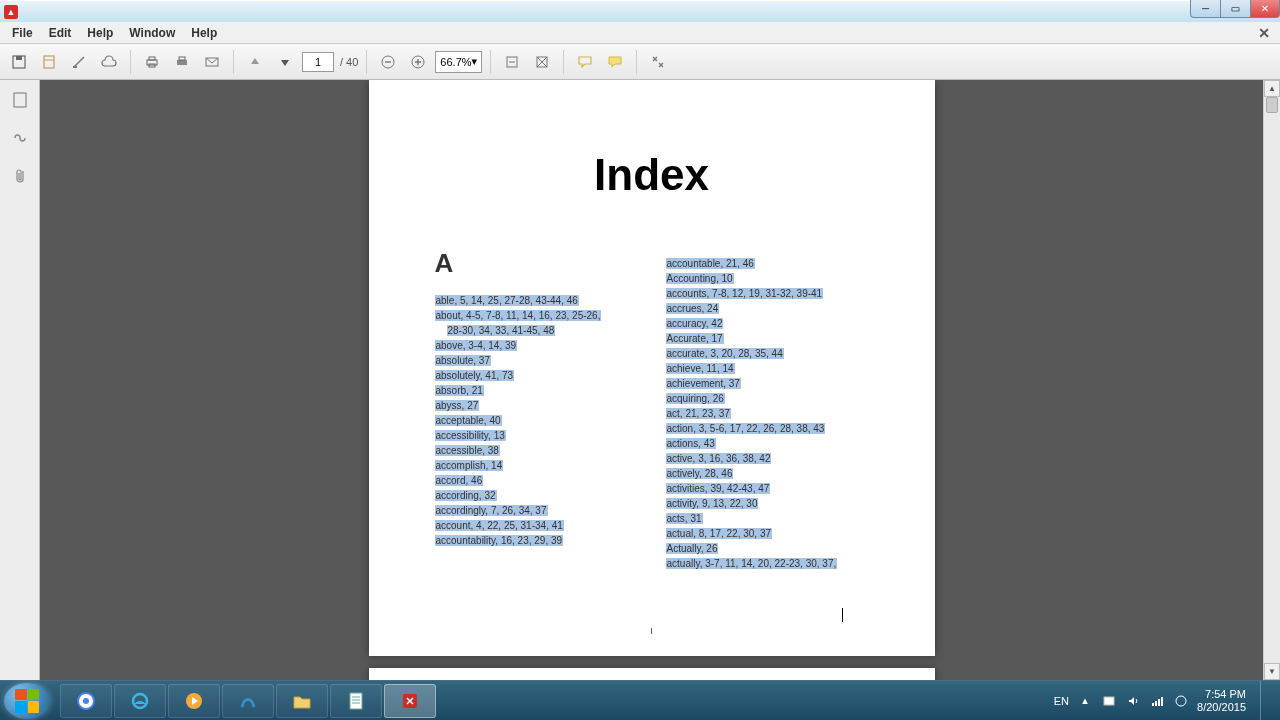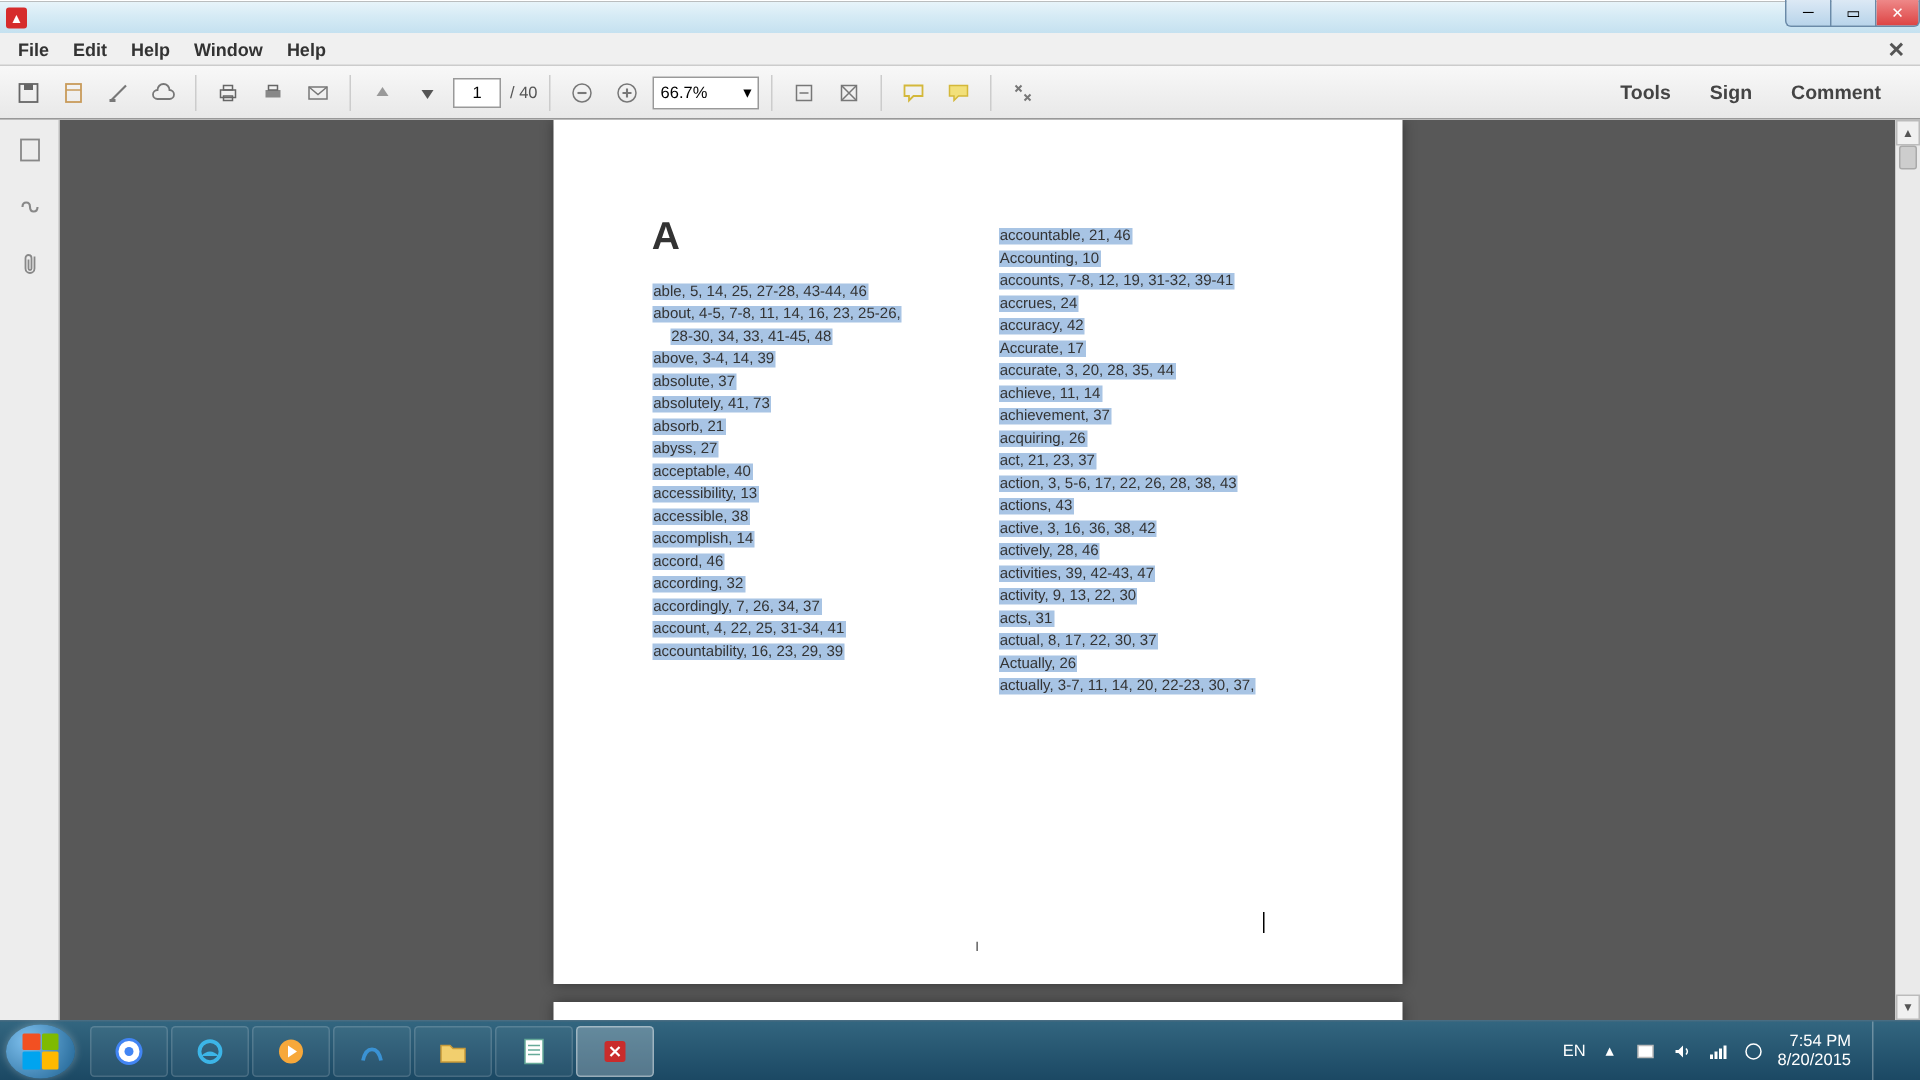--- a/index.html
+++ b/index.html
@@ -19,21 +19,21 @@
 .menubar { height: 22px; background: #f0f0f0; display: flex; align-items: center; padding: 0 4px; border-bottom: 1px solid #ccc; position: relative; font-weight: bold; }
 .menu-item { padding: 2px 8px; font-size: 12px; color: #333; cursor: pointer; }
 .menubar-close { position: absolute; right: 4px; font-size: 14px; cursor: pointer; color: #555; padding: 0 6px; }
 
 
 .toolbar { height: 36px; background: linear-gradient(#f8f8f8, #e8e8e8); border-bottom: 1px solid #bbb; display: flex; align-items: center; padding: 0 6px; gap: 4px; }
 .tool-btn { width: 26px; height: 26px; border: 1px solid transparent; border-radius: 3px; display: flex; align-items: center; justify-content: center; cursor: pointer; color: #555; }
 .tool-sep { width: 1px; height: 24px; background: #ccc; margin: 0 4px; }
 .page-input { width: 32px; height: 20px; text-align: center; border: 1px solid #999; font-size: 11px; }
 .page-count { font-size: 11px; color: #555; margin-left: 2px; }
-.zoom-select { height: 22px; border: 1px solid #999; background: #fff; font-size: 11px; padding: 0 4px; display: flex; align-items: center; gap: 24px; cursor: pointer; }
+.zoom-select { height: 22px; border: 1px solid #999; background: #fff; font-size: 11px; padding: 0 4px; display: flex; align-items: center; gap: 0; cursor: pointer; }
 .toolbar-right { margin-left: auto; display: flex; gap: 14px; padding-right: 14px; }
 .toolbar-right-btn { font-size: 13px; color: #444; font-weight: 600; cursor: pointer; padding: 4px 6px; }
 
 
 .main { display: flex; height: calc(720px - 22px - 22px - 36px - 40px); }
 .sidebar { width: 40px; background: #ededed; border-right: 1px solid #bbb; display: flex; flex-direction: column; align-items: center; padding-top: 8px; gap: 14px; }
 .side-btn { width: 24px; height: 24px; display: flex; align-items: center; justify-content: center; cursor: pointer; color: #666; }
 .viewer { flex: 1; background: #585858; overflow: auto; position: relative; display: flex; flex-direction: column; align-items: center; padding-top: 0; }
 .page { width: 566px; min-height: 576px; background: #fff; box-shadow: 0 0 8px rgba(0,0,0,0.4); margin-bottom: 12px; padding: 70px 66px 30px; position: relative; }
 .page2 { height: 14px; }
@@ -51,21 +51,21 @@
 .scroll-thumb { position: absolute; top: 17px; left: 2px; right: 2px; height: 16px; background: #cdcdcd; border: 1px solid #aaa; border-radius: 2px; cursor: pointer; }
 .scroll-arrow.down { position: absolute; bottom: 0; left: 0; right: 0; }
 
 
 .taskbar { height: 40px; background: linear-gradient(rgba(60,120,150,0.85), rgba(30,80,110,0.9)); display: flex; align-items: center; padding: 0 4px; position: relative; border-top: 1px solid rgba(255,255,255,0.2); }
 .start-btn { width: 46px; height: 36px; border-radius: 50%; background: radial-gradient(circle at 30% 30%, #7ec0ee, #1b5f8f); display: flex; align-items: center; justify-content: center; cursor: pointer; margin-right: 10px; box-shadow: 0 0 6px rgba(255,255,255,0.3); }
 .start-orb { width: 24px; height: 24px; display: grid; grid-template: 1fr 1fr / 1fr 1fr; gap: 1px; }
 .start-orb div { border-radius: 1px; }
 .task-item { width: 52px; height: 34px; border: 1px solid rgba(255,255,255,0.15); border-radius: 3px; margin-right: 2px; display: flex; align-items: center; justify-content: center; cursor: pointer; background: rgba(255,255,255,0.05); }
 .task-item.active { background: rgba(255,255,255,0.25); border-color: rgba(255,255,255,0.4); }
-.tray { position: absolute; right: 16px; height: 100%; display: flex; align-items: center; gap: 8px; padding-right: 6px; color: #fff; font-size: 11px; }
+.tray { position: absolute; right: 4px; height: 100%; display: flex; align-items: center; gap: 8px; padding-right: 6px; color: #fff; font-size: 11px; }
 .tray-icon { width: 16px; height: 16px; display: flex; align-items: center; justify-content: center; cursor: pointer; }
 .tray-time { text-align: right; line-height: 13px; font-size: 11px; margin-left: 0; }
 .show-desktop { width: 10px; height: 40px; border-left: 1px solid rgba(255,255,255,0.3); margin-left: 6px; cursor: pointer; }
 svg { display: block; }
 </style>
 </head>
 <body>
 
 <div class="titlebar">
   <div class="titlebar-icon">▲</div>
@@ -182,25 +182,20 @@
       <svg width="16" height="14">
         <path d="M2 2 h12 v7 h-6 l-3 3 v-3 h-3 z" fill="#f2e07a" stroke="#d4b83a"></path>
       </svg>
     </div>
   <div class="tool-sep"></div>
   <div class="tool-btn">
       <svg width="16" height="16">
         <path d="M3 3 L7 7 M3 7 L7 3 M9 9 L13 13 M9 13 L13 9" stroke="#777" stroke-width="1.3"></path>
       </svg>
     </div>
-  <div class="toolbar-right">
-    <div class="toolbar-right-btn">Tools</div>
-    <div class="toolbar-right-btn">Sign</div>
-    <div class="toolbar-right-btn">Comment</div>
-  </div>
 </div>
 
 <div class="main">
   <div class="sidebar">
     <div class="side-btn">
         <svg width="16" height="18">
           <rect x="2" y="2" width="12" height="14" fill="none" stroke="#888" stroke-width="1.2"></rect>
         </svg>
       </div>
     <div class="side-btn">
@@ -209,20 +204,21 @@
         </svg>
       </div>
     <div class="side-btn">
         <svg width="14" height="18">
           <path d="M10 4 v8 a3 3 0 0 1 -6 0 v-7 a2 2 0 0 1 4 0 v7 a1 1 0 0 1 -2 0 v-6" fill="none" stroke="#888" stroke-width="1.2"></path>
         </svg>
       </div>
   </div>
   <div class="viewer">
     <div class="page">
+      <div class="page-title-h">Index</div>
       <div class="index-cols">
         <div class="index-col">
           <div class="index-letter">A</div>
           <div id="col1-entries">
               <div class="index-line"><span class="index-entry">able, 5, 14, 25, 27-28, 43-44, 46</span></div>
               <div class="index-line"><span class="index-entry">about, 4-5, 7-8, 11, 14, 16, 23, 25-26,</span></div>
               <div class="index-line sub-entry"><span class="index-entry">28-30, 34, 33, 41-45, 48</span></div>
               <div class="index-line"><span class="index-entry">above, 3-4, 14, 39</span></div>
               <div class="index-line"><span class="index-entry">absolute, 37</span></div>
               <div class="index-line"><span class="index-entry">absolutely, 41, 73</span></div>

